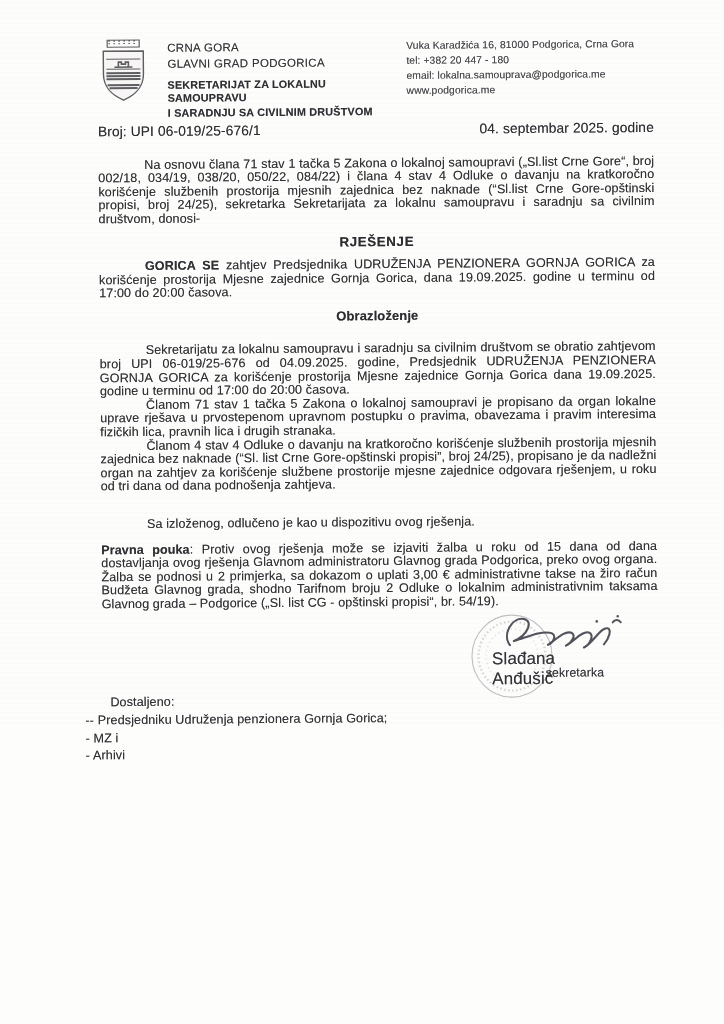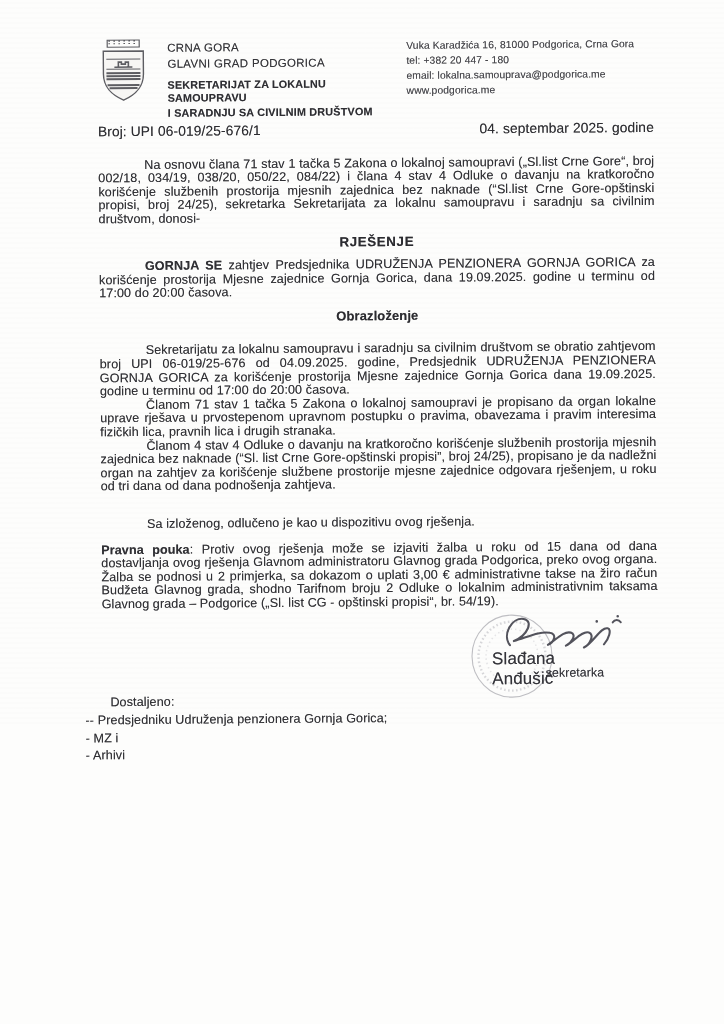--- a/index.html
+++ b/index.html
@@ -103,21 +103,21 @@
     <div class="refrow">
       <div>Broj: UPI 06-019/25-676/1</div>
       <div class="date">04. septembar 2025. godine</div>
     </div>
 
     <div class="bodytext">
       <p class="indent just">Na osnovu člana 71 stav 1 tačka 5 Zakona o lokalnoj samoupravi („Sl.list Crne Gore“, broj 002/18, 034/19, 038/20, 050/22, 084/22) i člana 4 stav 4 Odluke o davanju na kratkoročno korišćenje službenih prostorija mjesnih zajednica bez naknade (“Sl.list Crne Gore-opštinski propisi, broj 24/25), sekretarka Sekretarijata za lokalnu samoupravu i saradnju sa civilnim društvom, donosi-</p>
 
       <div class="title">RJEŠENJE</div>
 
-      <p class="indent just"><b>GORNJA SE</b><span> zahtjev Predsjednika UDRUŽENJA PENZIONERA GORNJA GORICA za korišćenje prostorija Mjesne zajednice Gornja Gorica, dana 19.09.2025. godine u terminu od 17:00 do 20:00 časova.</span></p>
+      <p class="indent just"><b>GORICA SE</b><span> zahtjev Predsjednika UDRUŽENJA PENZIONERA GORNJA GORICA za korišćenje prostorija Mjesne zajednice Gornja Gorica, dana 19.09.2025. godine u terminu od 17:00 do 20:00 časova.</span></p>
 
       <div class="subtitle">Obrazloženje</div>
 
       <p class="indent just block-gap">Sekretarijatu za lokalnu samoupravu i saradnju sa civilnim društvom se obratio zahtjevom broj UPI 06-019/25-676 od 04.09.2025. godine, Predsjednik UDRUŽENJA PENZIONERA GORNJA GORICA za korišćenje prostorija Mjesne zajednice Gornja Gorica dana 19.09.2025. godine u terminu od 17:00 do 20:00 časova.</p>
       <p class="indent just">Članom 71 stav 1 tačka 5 Zakona o lokalnoj samoupravi je propisano da organ lokalne uprave rješava u prvostepenom upravnom postupku o pravima, obavezama i pravim interesima fizičkih lica, pravnih lica i drugih stranaka.</p>
       <p class="indent just">Članom 4 stav 4 Odluke o davanju na kratkoročno korišćenje službenih prostorija mjesnih zajednica bez naknade (“Sl. list Crne Gore-opštinski propisi”, broj 24/25), propisano je da nadležni organ na zahtjev za korišćenje službene prostorije mjesne zajednice odgovara rješenjem, u roku od tri dana od dana podnošenja zahtjeva.</p>
 
       <p class="indent conclusion">Sa izloženog, odlučeno je kao u dispozitivu ovog rješenja.</p>
 
       <p class="just legal"><b>Pravna pouka</b><span>: Protiv ovog rješenja može se izjaviti žalba u roku od 15 dana od dana dostavljanja ovog rješenja Glavnom administratoru Glavnog grada Podgorica, preko ovog organa. Žalba se podnosi u 2 primjerka, sa dokazom o uplati 3,00 € administrativne takse na žiro račun Budžeta Glavnog grada, shodno Tarifnom broju 2 Odluke o lokalnim administrativnim taksama Glavnog grada – Podgorice („Sl. list CG - opštinski propisi“, br. 54/19).</span></p>

